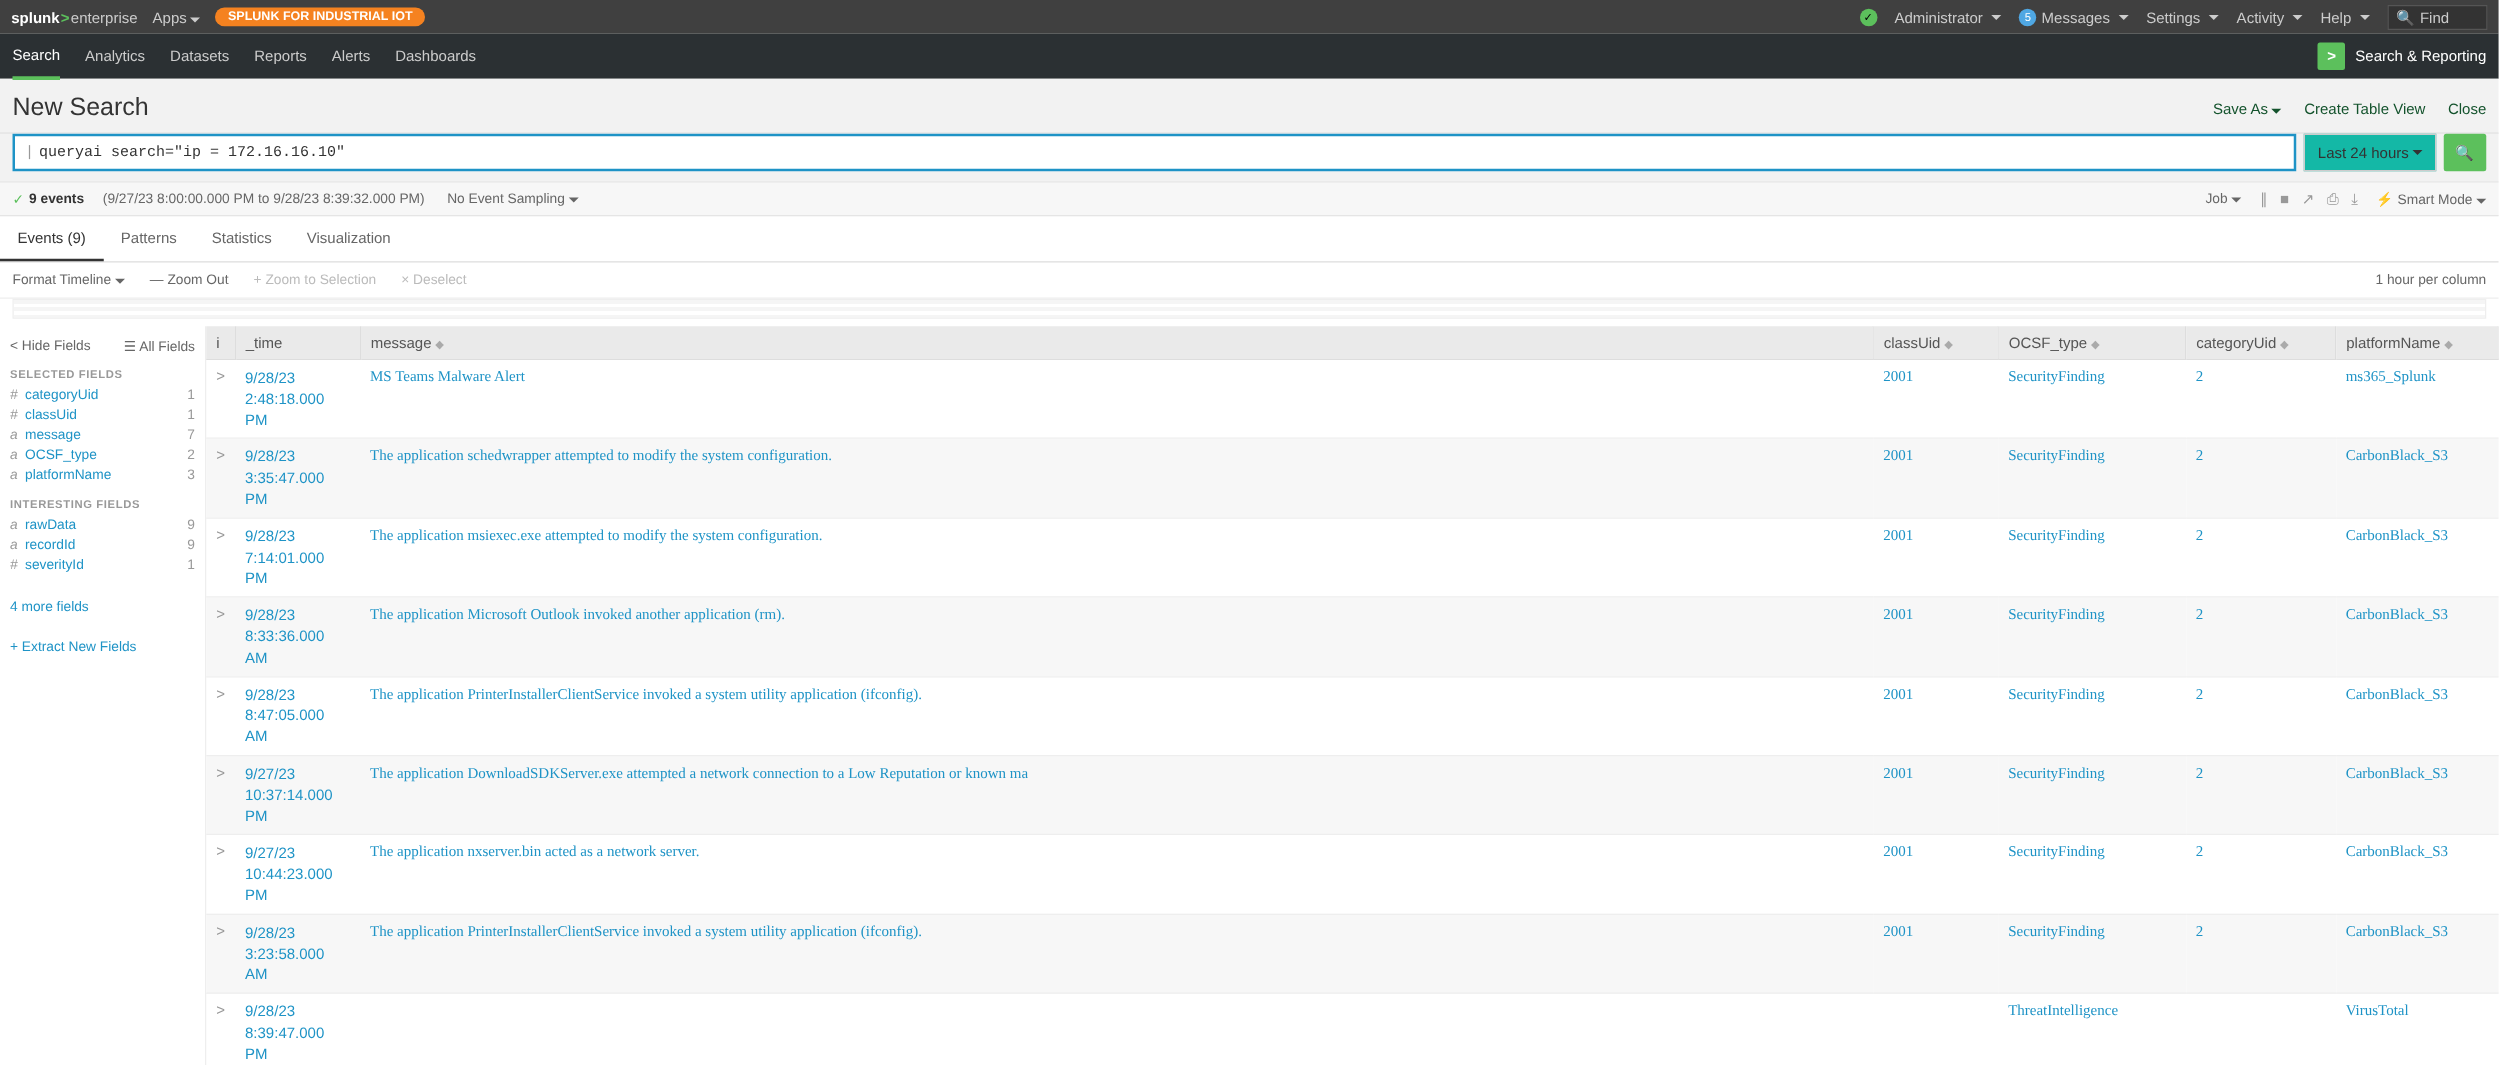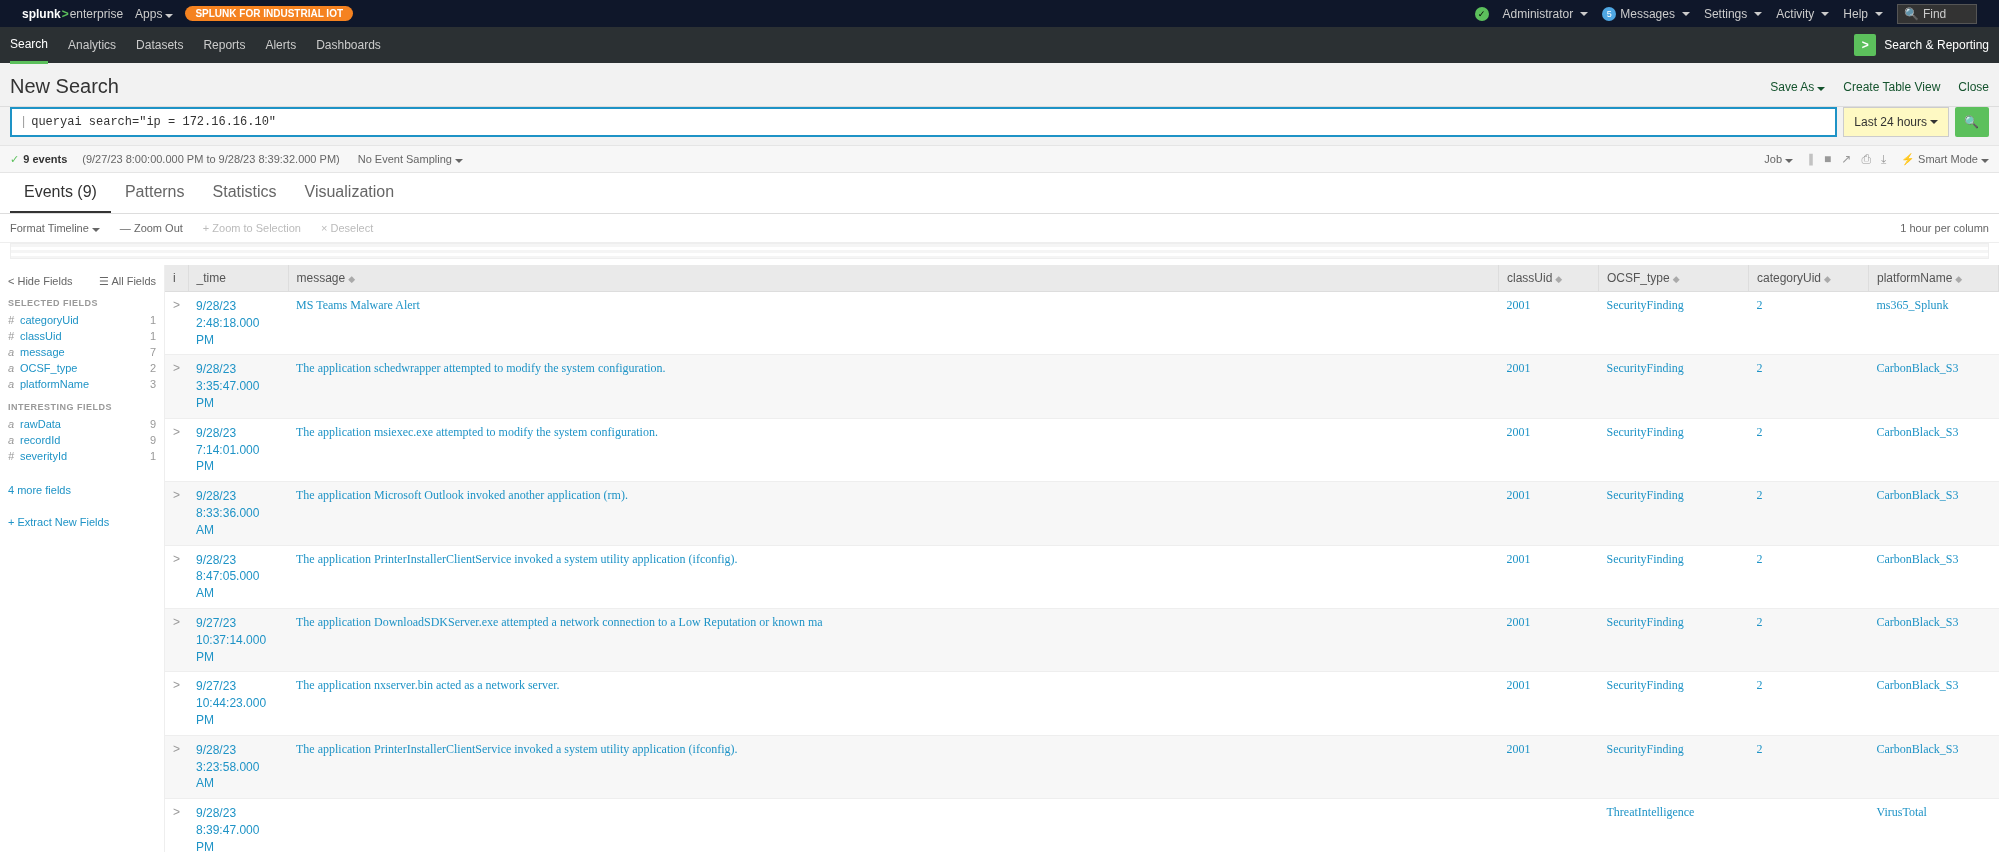--- a/index.html
+++ b/index.html
@@ -1,20 +1,20 @@
 <!DOCTYPE html>
 <html><head>
 <meta charset="utf-8">
 <style>
 * { margin: 0; padding: 0; box-sizing: border-box; }
 body { font-family: "Helvetica Neue", Helvetica, Arial, sans-serif; font-size: 12px; color: #333; background: #fff; }
 a { text-decoration: none; color: #1e93c6; cursor: pointer; }
 
 
-.topbar { background: #0f172a; color: #ccc; height: 27px; display: flex; align-items: center; padding: 0 22px; font-size: 12px; }
+.topbar { background: #404040; color: #ccc; height: 27px; display: flex; align-items: center; padding: 0 9px; font-size: 12px; }
 .topbar .brand { margin-right: 12px; display: flex; align-items: center; }
 .topbar .brand .splunk { color: #fff; font-weight: bold; }
 .topbar .brand .gt { color: #5cc05c; font-weight: bold; margin: 0 1px; }
 .topbar .brand .ent { color: #ccc; }
 .topbar .apps { margin-right: 12px; cursor: pointer; }
 .topbar .pill { background: #f58220; color: #fff; border-radius: 10px; padding: 2px 10px; font-size: 10px; font-weight: bold; }
 .topbar .spacer { flex: 1; }
 .topbar .right-item { margin-left: 14px; cursor: pointer; display: flex; align-items: center; gap: 4px; }
 .topbar .badge-num { background: #4fa7e3; color: #fff; border-radius: 50%; width: 14px; height: 14px; display: inline-flex; align-items: center; justify-content: center; font-size: 9px; }
 .topbar .check-circle { background: #5cc05c; border-radius: 50%; width: 14px; height: 14px; display: inline-flex; align-items: center; justify-content: center; color: #000; font-size: 9px; }
@@ -32,35 +32,35 @@
 
 .pagehead { display: flex; align-items: center; padding: 12px 10px 8px; background: #f2f2f2; border-bottom: 1px solid #ddd; }
 .pagehead h1 { font-size: 20px; font-weight: normal; color: #333; }
 .pagehead .spacer { flex: 1; }
 .pagehead .action { color: #14532d; margin-left: 18px; cursor: pointer; font-size: 12px; }
 
 
 .searchrow { display: flex; padding: 0 10px 8px; background: #f2f2f2; gap: 6px; }
 .searchbox { flex: 1; border: 2px solid #1e93c6; background: #fff; padding: 6px 8px; font-family: "Courier New", monospace; font-size: 12px; display: flex; align-items: center; }
 .searchbox .pipe { color: #999; margin-right: 4px; }
-.timerange { border: 1px solid #ccc; background: #fef9c3; padding: 6px 10px; display: flex; align-items: center; cursor: pointer; font-size: 12px; }
+.timerange { border: 1px solid #ccc; background: #14b8a6; padding: 6px 10px; display: flex; align-items: center; cursor: pointer; font-size: 12px; }
 .searchbtn { background: #5cc05c; color: #fff; width: 34px; display: flex; align-items: center; justify-content: center; cursor: pointer; border-radius: 2px; }
 
 
 .statusrow { display: flex; align-items: center; padding: 6px 10px; background: #f7f7f7; border-top: 1px solid #e5e5e5; border-bottom: 1px solid #e5e5e5; font-size: 11px; color: #666; }
 .statusrow .check { color: #5cc05c; margin-right: 4px; }
 .statusrow .evcount { color: #333; font-weight: bold; }
 .statusrow .sampling { margin-left: 18px; cursor: pointer; }
 .statusrow .spacer { flex: 1; }
 .statusrow .job { cursor: pointer; margin-right: 10px; }
 .statusrow .icon-btn { color: #999; margin: 0 5px; cursor: pointer; font-size: 12px; }
 .statusrow .smart { margin-left: 10px; cursor: pointer; }
 
 
-.tabs { display: flex; border-bottom: 1px solid #ddd; padding: 0 10px; font-size: 16px; }
+.tabs { display: flex; border-bottom: 1px solid #ddd; padding: 0 0; font-size: 12px; }
 .tabs .tab { padding: 10px 14px; cursor: pointer; color: #666; }
 .tabs .tab.active { color: #333; border-bottom: 2px solid #333; }
 
 
 .timelinerow { display: flex; align-items: center; padding: 8px 10px; font-size: 11px; color: #666; border-bottom: 1px solid #eee; }
 .timelinerow .tl-item { margin-right: 20px; cursor: pointer; }
 .timelinerow .tl-disabled { color: #bbb; }
 .timelinerow .spacer { flex: 1; }
 .timeline-strip { height: 16px; background: repeating-linear-gradient(to bottom, #f5f5f5 0, #f5f5f5 3px, #fff 3px, #fff 6px); margin: 0 10px 6px; border: 1px solid #eee; }
 

